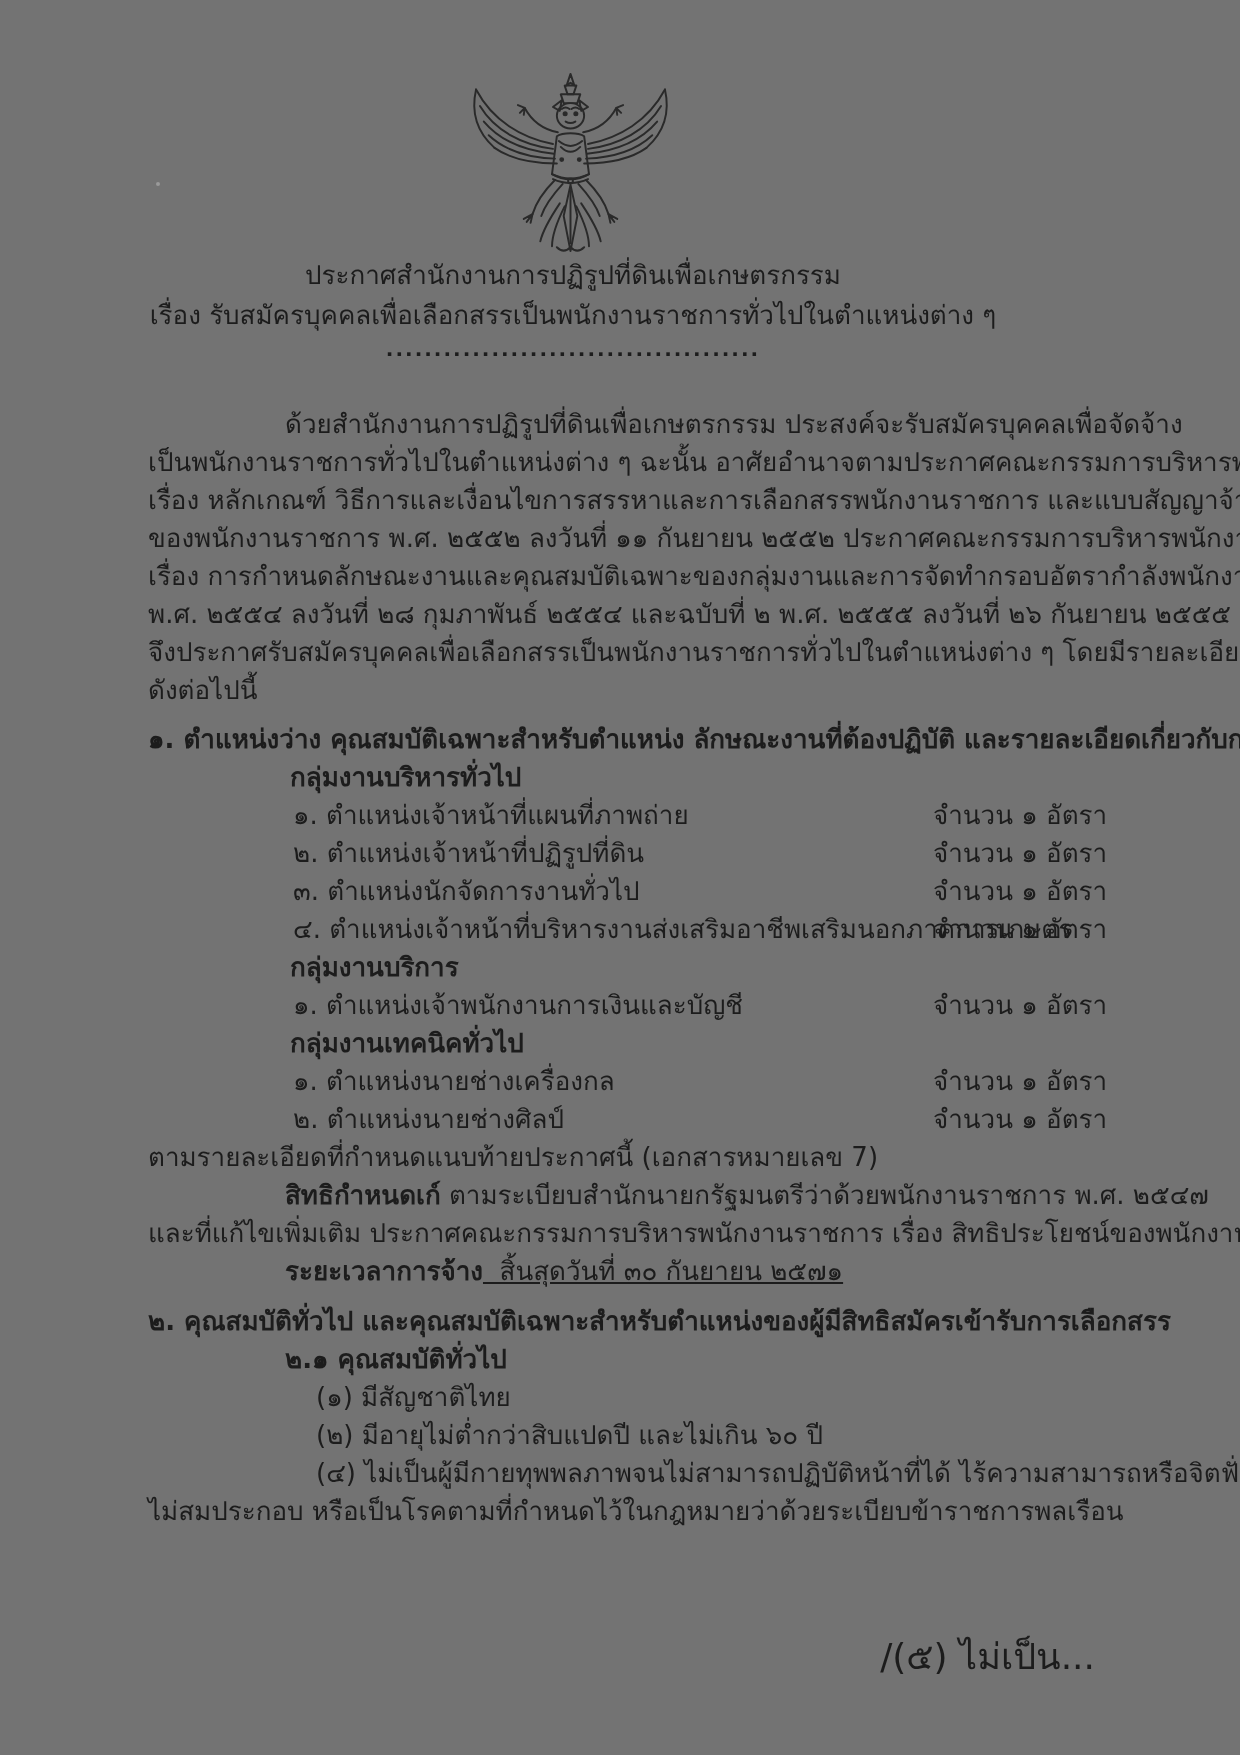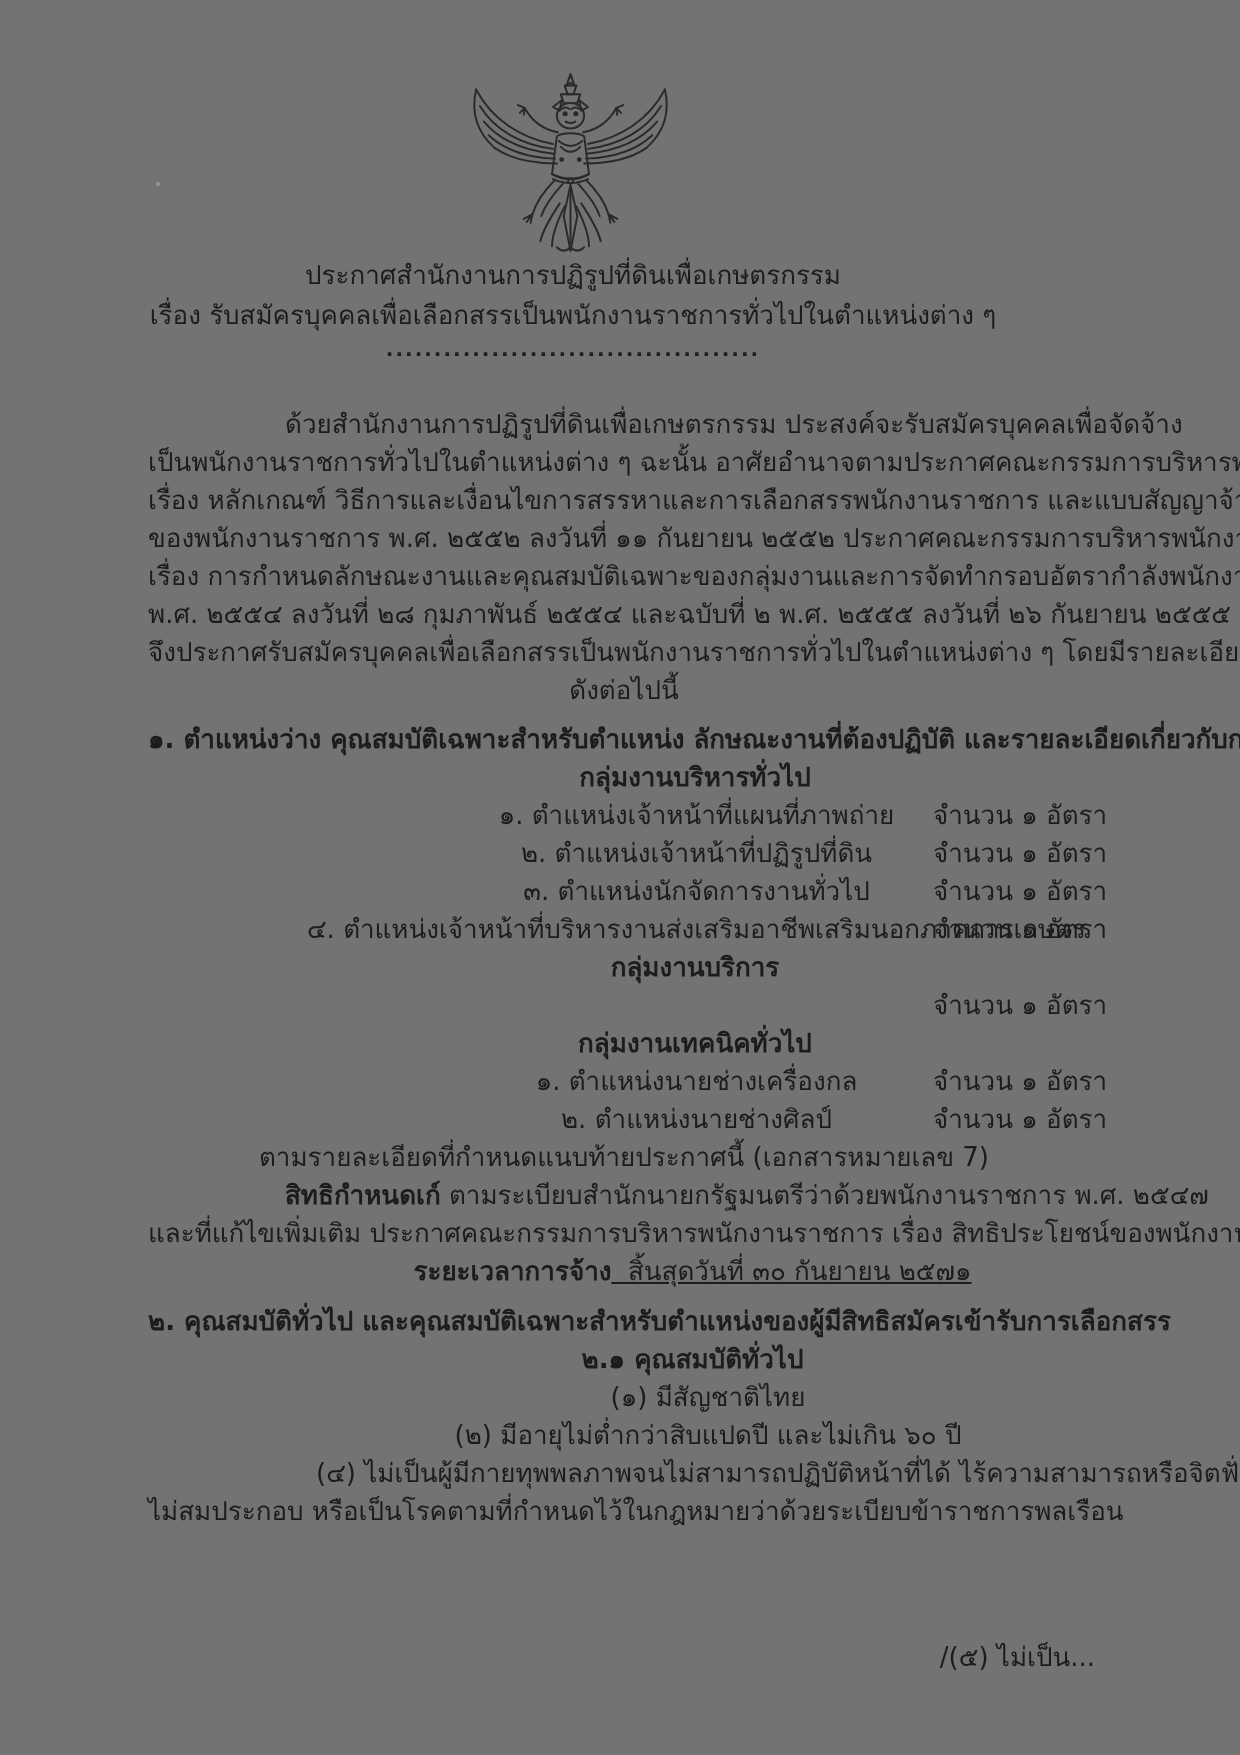--- a/index.html
+++ b/index.html
@@ -14,35 +14,35 @@
   }
   .doc { position:absolute; left:148px; top:70px; width:952px; }
 
   .emblem-wrap { height:185px; }
   .emblem-wrap svg { display:block; margin-left:295px; }
 
   .head { width:850px; text-align:center; }
   .title-ln { line-height:40px; white-space:nowrap; }
   .dots { line-height:28px; font-weight:bold; letter-spacing:2px; font-size:20px; }
 
-  .ln { line-height:38px; min-height:38px; white-space:nowrap;text-align:center; }
+  .ln { line-height:38px; min-height:38px; white-space:nowrap; }
   .indent { padding-left:137px; }
 
   .s1-heading { margin-top:11px; font-weight:bold; }
   .s2-heading { margin-top:12px; font-weight:bold; }
   .group-name { padding-left:142px; font-weight:bold; }
   .pos-row { position:relative; padding-left:145px; }
   .pos-count { position:absolute; left:785px; top:0; }
   .lead-bold { font-weight:bold; }
   .sub-heading { padding-left:137px; font-weight:bold; }
   .cond-item { padding-left:168px; }
 
   .footer-mark {
     position:absolute; top:1638px; right:145px;
-    font-size:26px; line-height:38px; color:#1c1c1c;
+    font-size:36px; line-height:38px; color:#1c1c1c;
   }
   .artifact-dot {
     position:absolute; left:156px; top:182px;
     width:4px; height:4px; border-radius:50%;
     background:#9a9a9a;
   }
 </style>
 </head>
 <body>
 
@@ -145,20 +145,21 @@
       <span>๓. ตำแหน่งนักจัดการงานทั่วไป</span>
       <span class="pos-count">จำนวน ๑ อัตรา</span>
     </div>
     <div class="ln pos-row">
       <span>๔. ตำแหน่งเจ้าหน้าที่บริหารงานส่งเสริมอาชีพเสริมนอกภาคการเกษตร</span>
       <span class="pos-count">จำนวน ๑ อัตรา</span>
     </div>
 
     <div class="ln group-name">กลุ่มงานบริการ</div>
     <div class="ln pos-row">
+      <span>๑. ตำแหน่งเจ้าพนักงานการเงินและบัญชี</span>
       <span class="pos-count">จำนวน ๑ อัตรา</span>
     </div>
 
     <div class="ln group-name">กลุ่มงานเทคนิคทั่วไป</div>
     <div class="ln pos-row">
       <span>๑. ตำแหน่งนายช่างเครื่องกล</span>
       <span class="pos-count">จำนวน ๑ อัตรา</span>
     </div>
     <div class="ln pos-row">
       <span>๒. ตำแหน่งนายช่างศิลป์</span>

